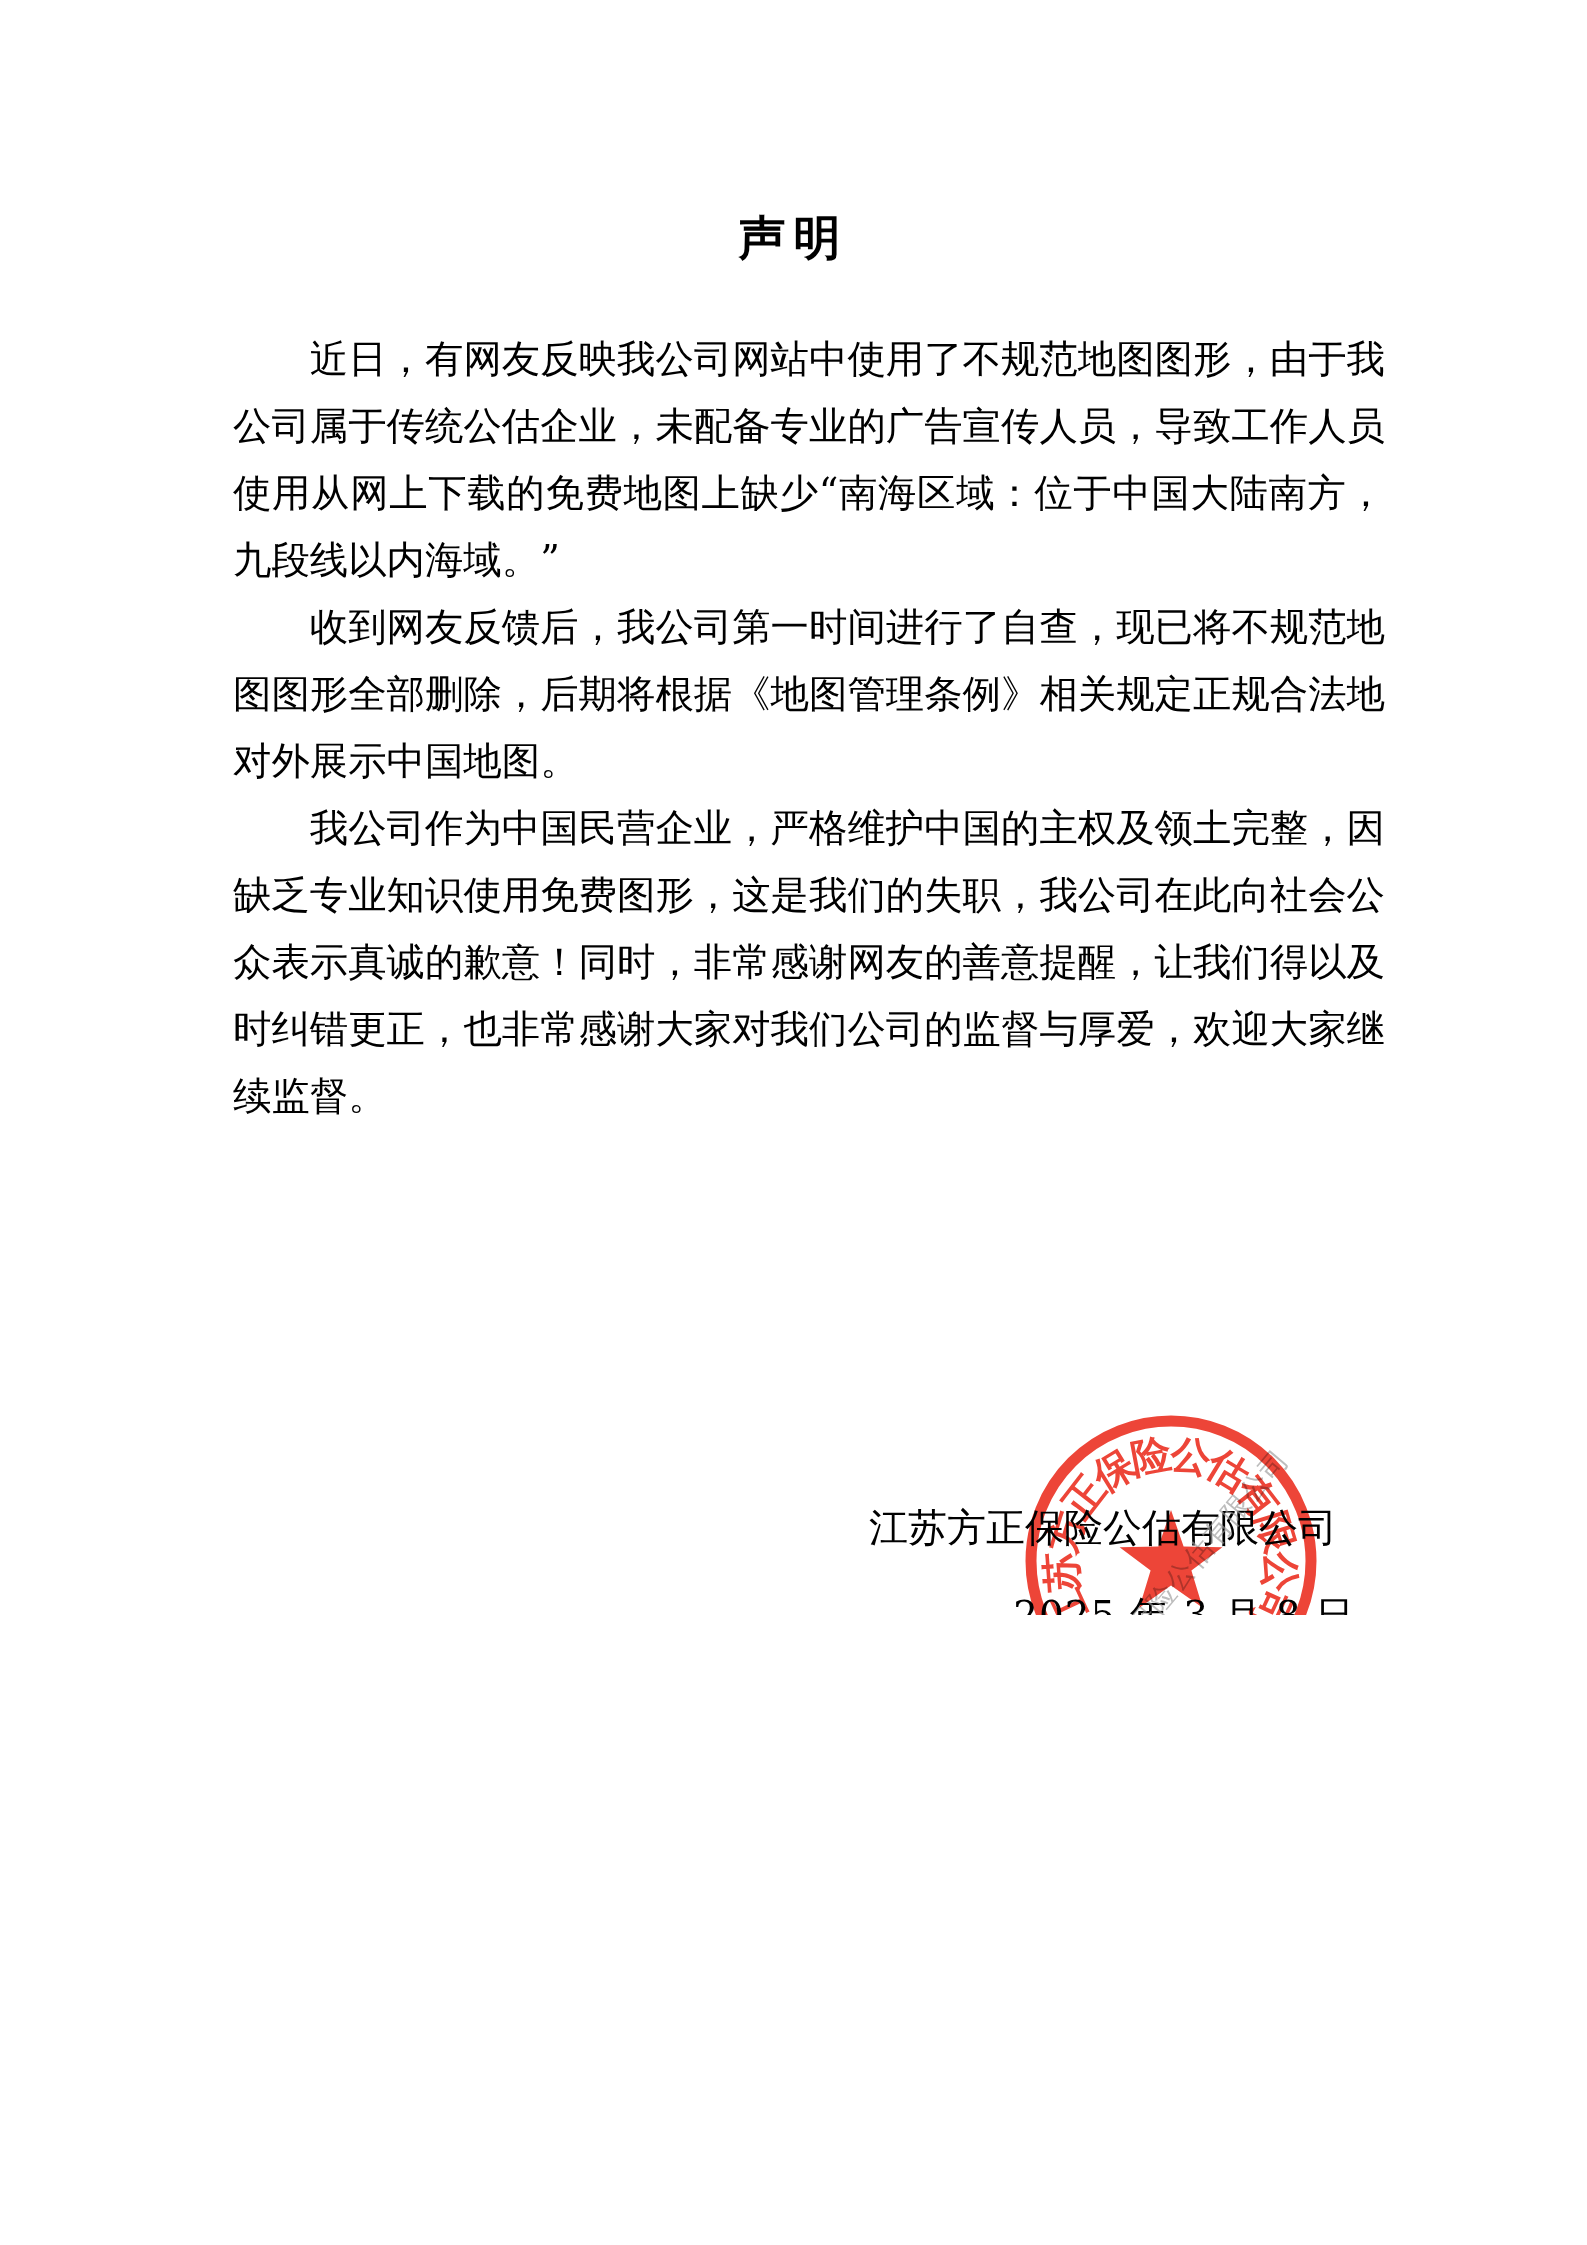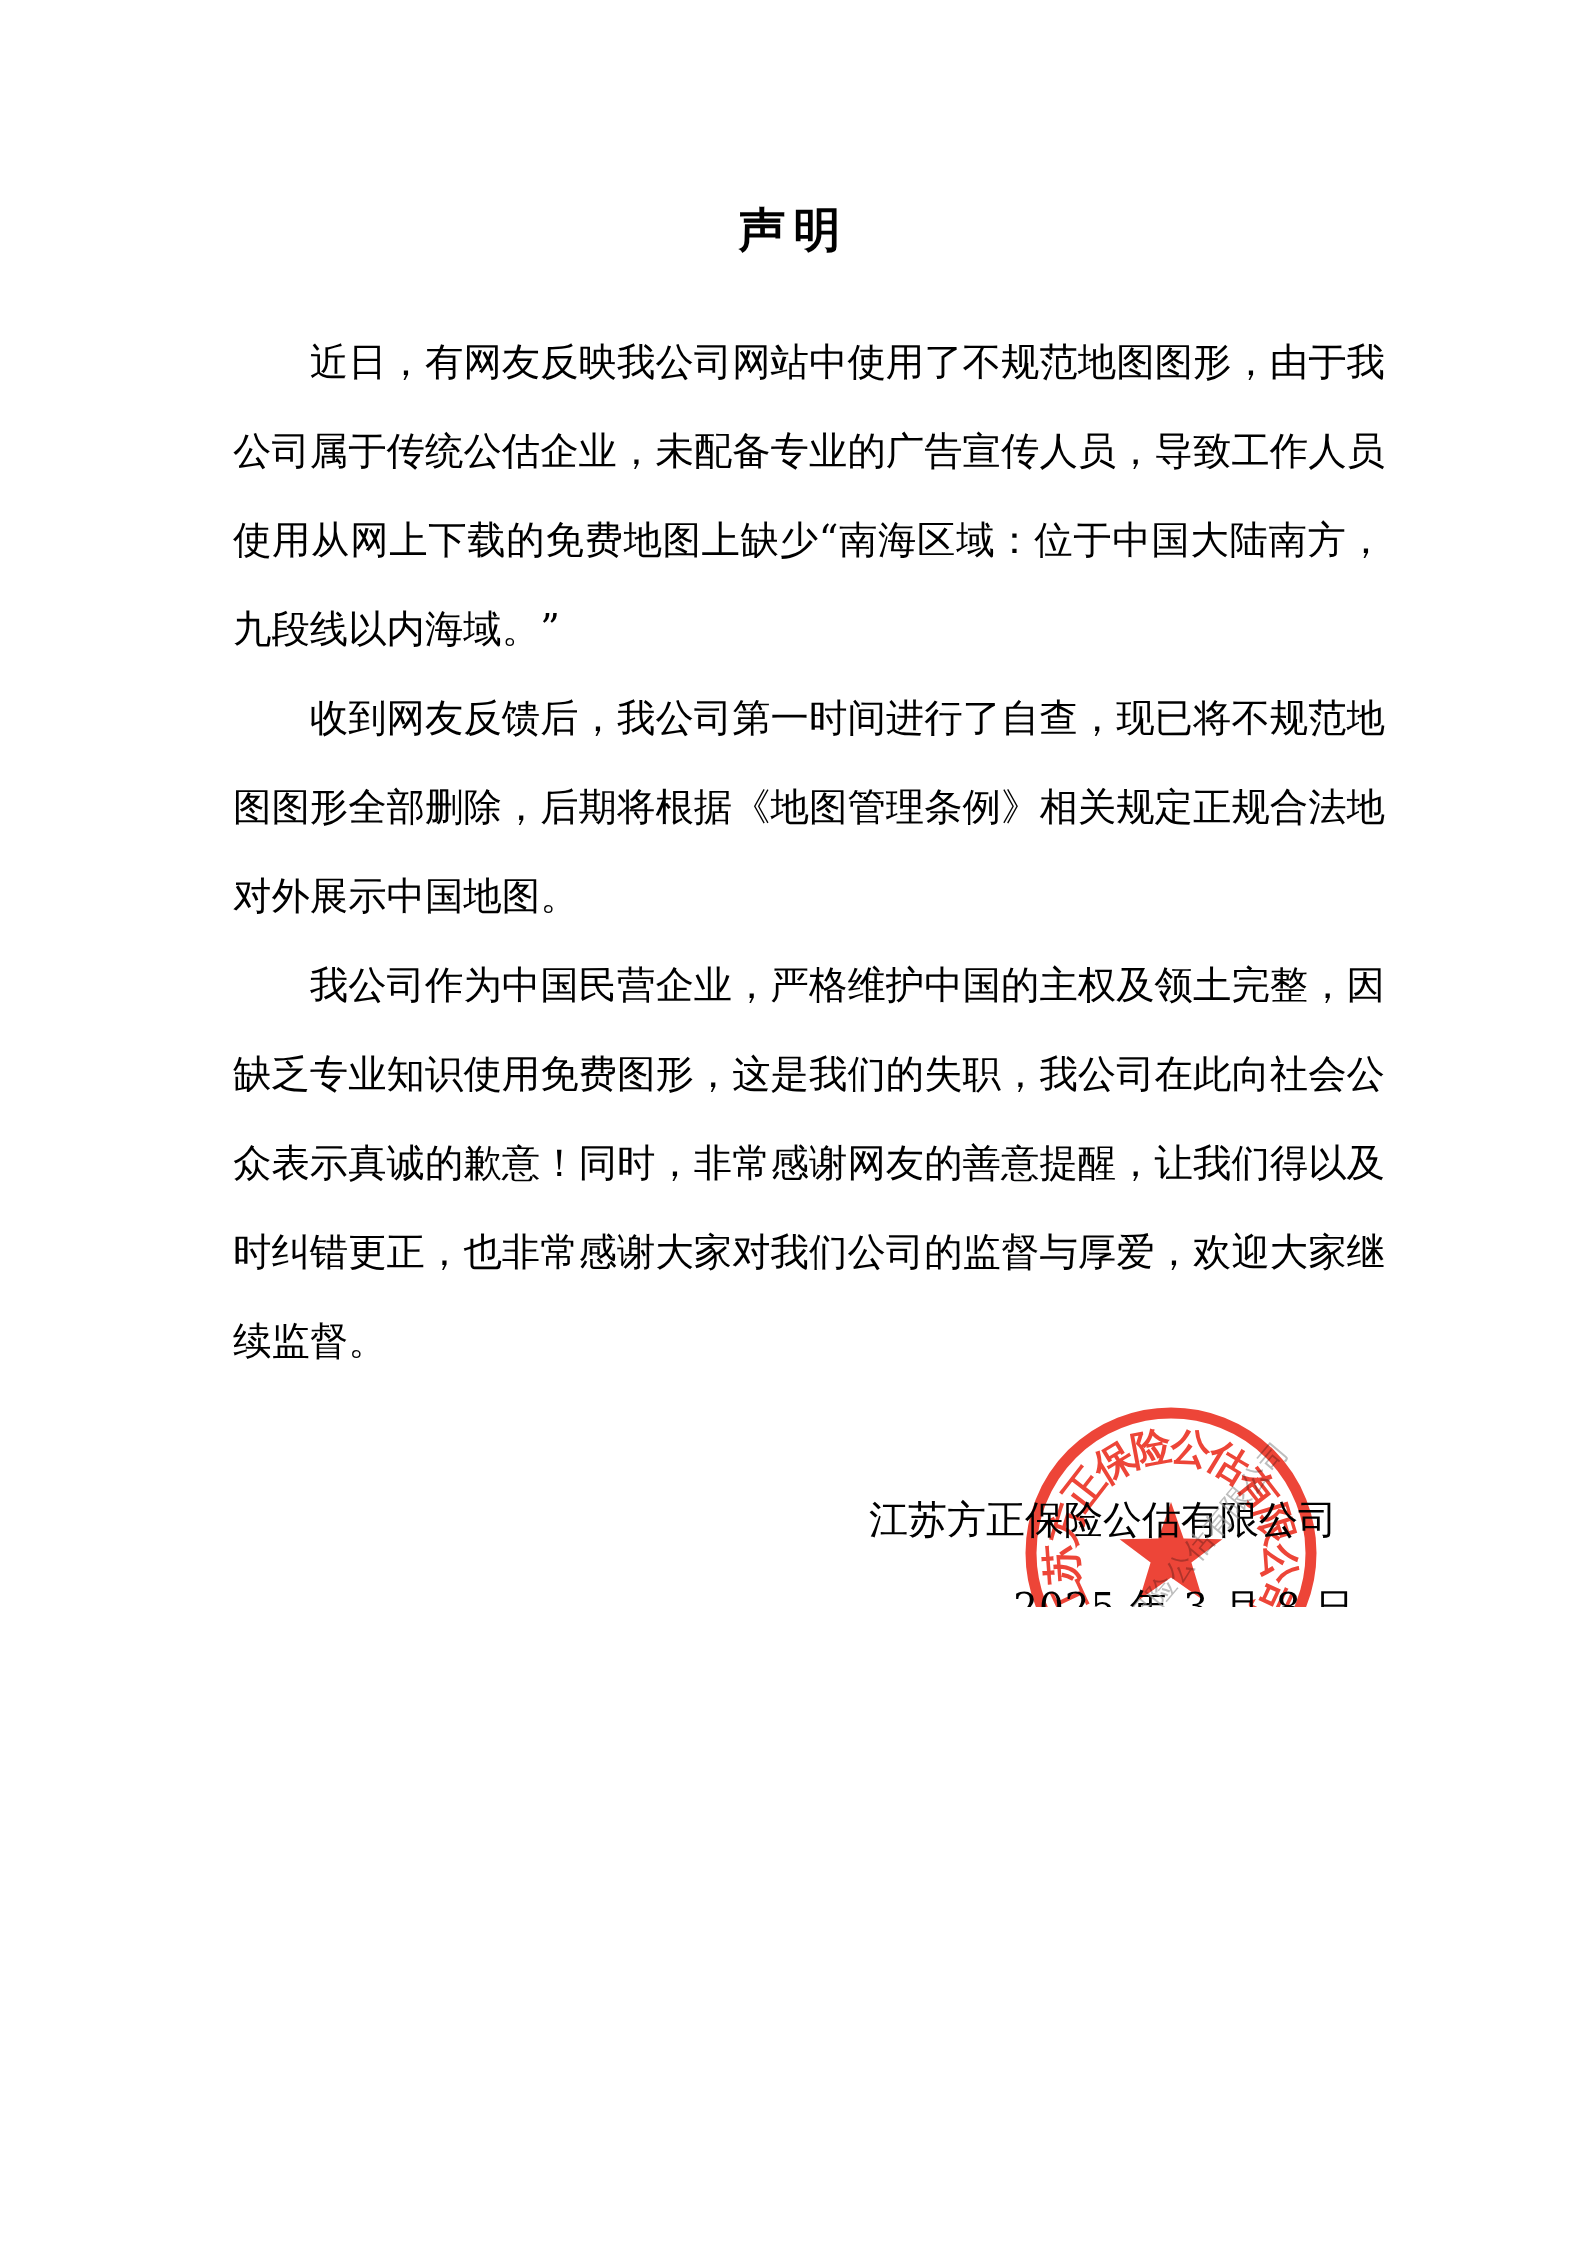--- a/index.html
+++ b/index.html
@@ -1,26 +1,26 @@
 <!DOCTYPE html>
 <html><head>
 <meta charset="utf-8">
 <style>
   html,body{margin:0;padding:0;background:#ffffff;}
   .page{
     position:relative;width:1587px;height:1607px;background:#ffffff;
-    font-family:"DejaVu Serif","Liberation Serif",serif;color:#000;overflow:hidden;
+    font-family:"DejaVu Serif","Liberation Serif",serif;color:#000;overflow:hidden;margin-top:8px;
   }
   .title{
     position:absolute;top:206px;left:0;width:100%;text-align:center;
     font-size:47px;font-weight:700;letter-spacing:8px;line-height:1;margin:0;
   }
   .body-text{
     position:absolute;left:233px;top:317px;width:1152px;
-    font-size:38.4px;line-height:89px;text-align:justify;text-justify:inter-ideograph;
+    font-size:38.4px;line-height:67px;text-align:justify;text-justify:inter-ideograph;
   }
   .body-text p{margin:0;padding:0;text-indent:2em;}
   .closing{
     position:absolute;left:233px;top:1476px;width:1152px;
     font-size:39px;line-height:88px;text-align:right;
   }
   .sig-line{padding-right:48px;}
   .date-line{padding-right:30px;letter-spacing:1px;}
   .seal{
     position:absolute;left:1021px;top:1403px;width:300px;height:300px;

